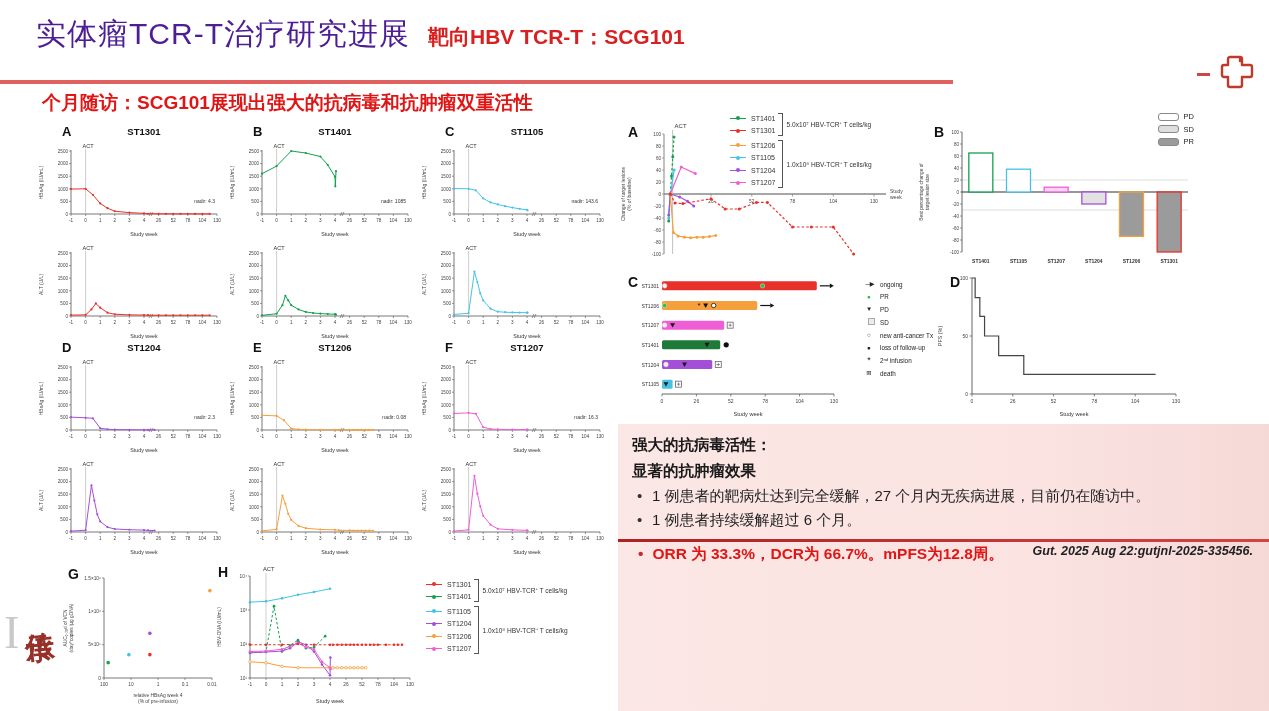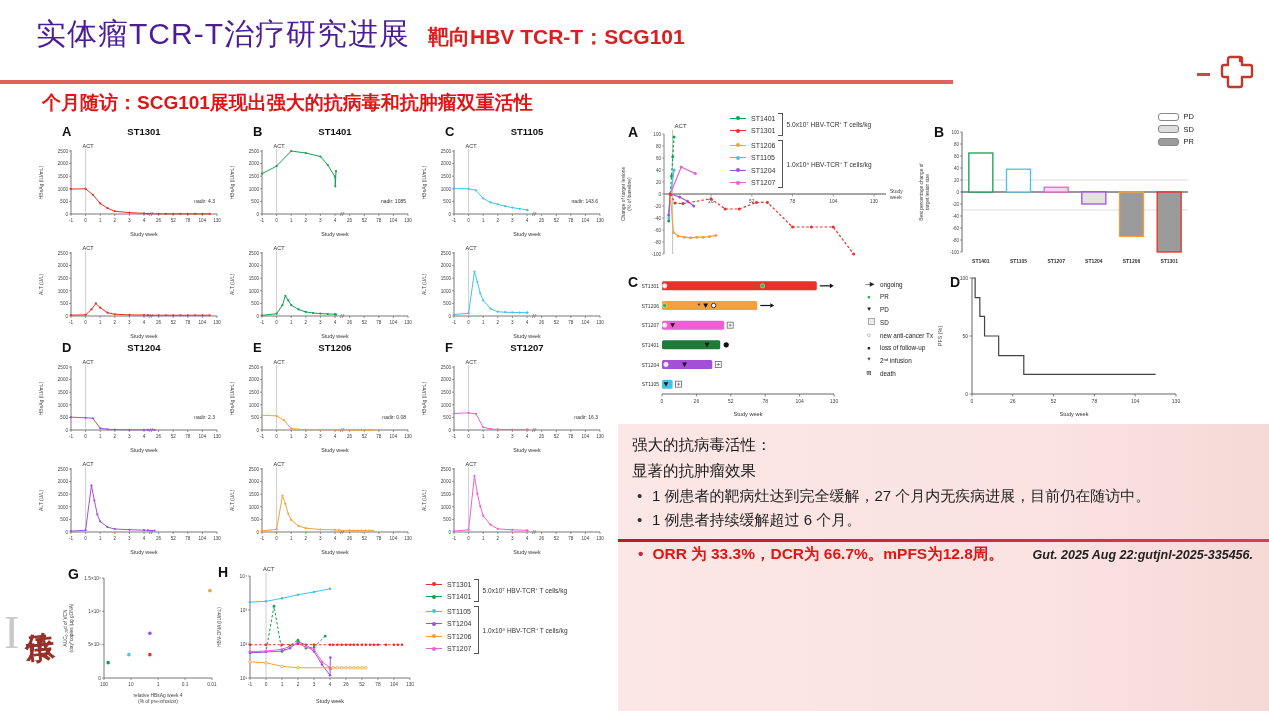--- a/index.html
+++ b/index.html
@@ -37,27 +37,27 @@
 .wf-legend{position:absolute;right:2px;top:2px;display:flex;flex-direction:column;gap:3.5px}
 .wf-row{display:flex;align-items:center;gap:5px}
 .wf-sw{width:19px;height:6px;border:1px solid #888;border-radius:3px}
 .wf-lb{font-size:7.5px;color:#222}
 .sw-legend{display:flex;flex-direction:column;gap:2.2px;font-size:6.3px;color:#222;padding-top:13px}
 .sw-row{display:flex;align-items:center;gap:4px;height:10.5px}
 .sw-g{width:14px;text-align:center;line-height:1}
 .sw-sd{display:inline-block;width:5px;height:5px;background:#ececec;border:1px solid #aaa;margin-left:4px}
 
 #textbox{position:absolute;left:618px;top:424px;right:0;bottom:0;background:linear-gradient(90deg,#fbe7e5 0%,#fae3e1 65%,#f5d9d7 100%);padding:9px 16px 5px 14px;box-sizing:border-box;display:flex;flex-direction:column}
-.tb-h{font-size:15.5px;font-weight:normal;color:#1a1a1a;margin:2px 0 3px}
+.tb-h{font-size:15.5px;font-weight:bold;color:#1a1a1a;margin:2px 0 3px}
 ul.tb{list-style:none;margin:0 0 2px 0;padding:0}
 ul.tb li{font-size:15px;color:#1f1f1f;line-height:1.48;padding-left:20px;position:relative;margin-bottom:2px}
 ul.tb li::before{content:"\2022";position:absolute;left:5px;color:#333}
 .red{color:#e01616}
 #tb-rule{height:3px;background:linear-gradient(90deg,#b02020,#d14545);margin:4px -16px 2px -14px}
-#summary-row{display:flex;justify-content:space-between;align-items:center}
+#summary-row{display:flex;justify-content:space-between;align-items:flex-start}
 #summary-bullet{font-size:15.5px;font-weight:bold;color:#e01616;padding-left:6px}
 #summary-bullet::before{content:"\2022";color:#c03030;margin-right:9px}
 #citation{font-size:12.5px;font-style:italic;font-weight:bold;color:#222;white-space:nowrap;padding-left:8px}
 
 #watermark{position:absolute;left:4px;top:610px;display:flex;align-items:flex-start}
 .wm-i{font-family:"Liberation Serif",serif;font-size:46px;color:#c9c9c9;line-height:1}
 .wm-cn{font-family:"Liberation Serif",serif;font-weight:bold;font-size:29px;color:#963028;writing-mode:vertical-rl;transform:rotate(-7deg);letter-spacing:2px;line-height:1;margin-left:2px}
 svg text{font-family:"Liberation Sans",sans-serif}
 </style>
 </head>

